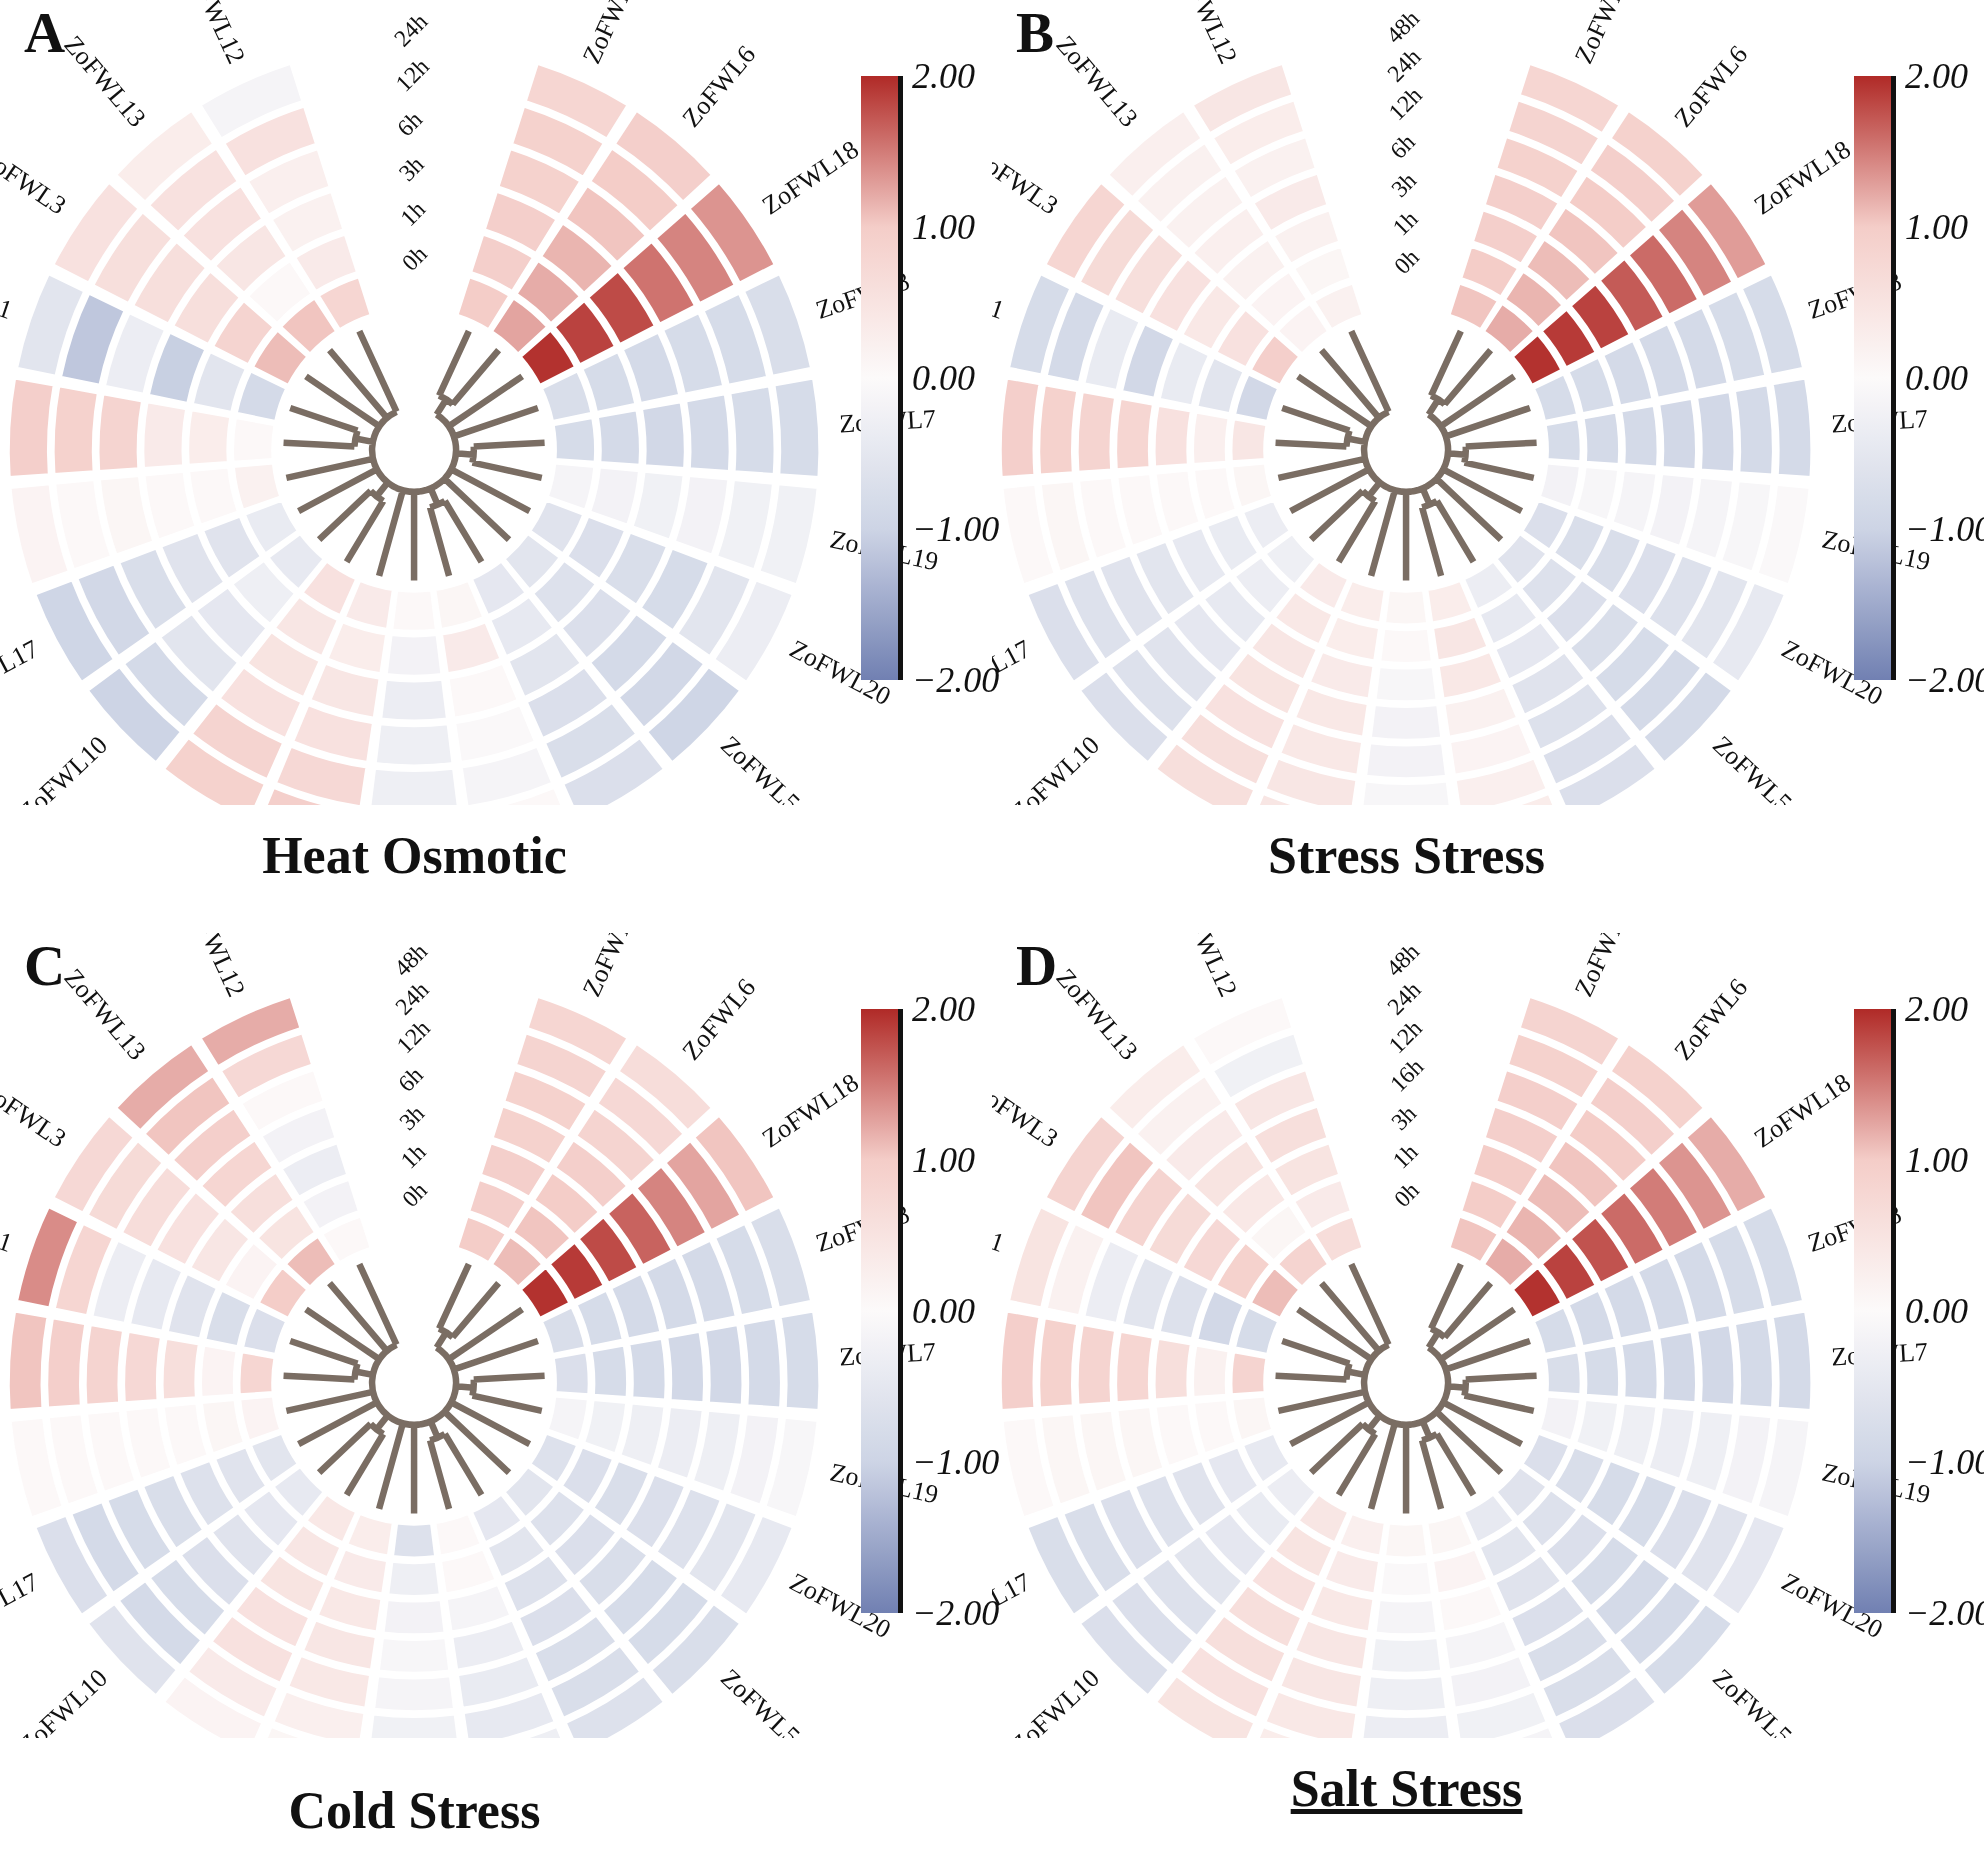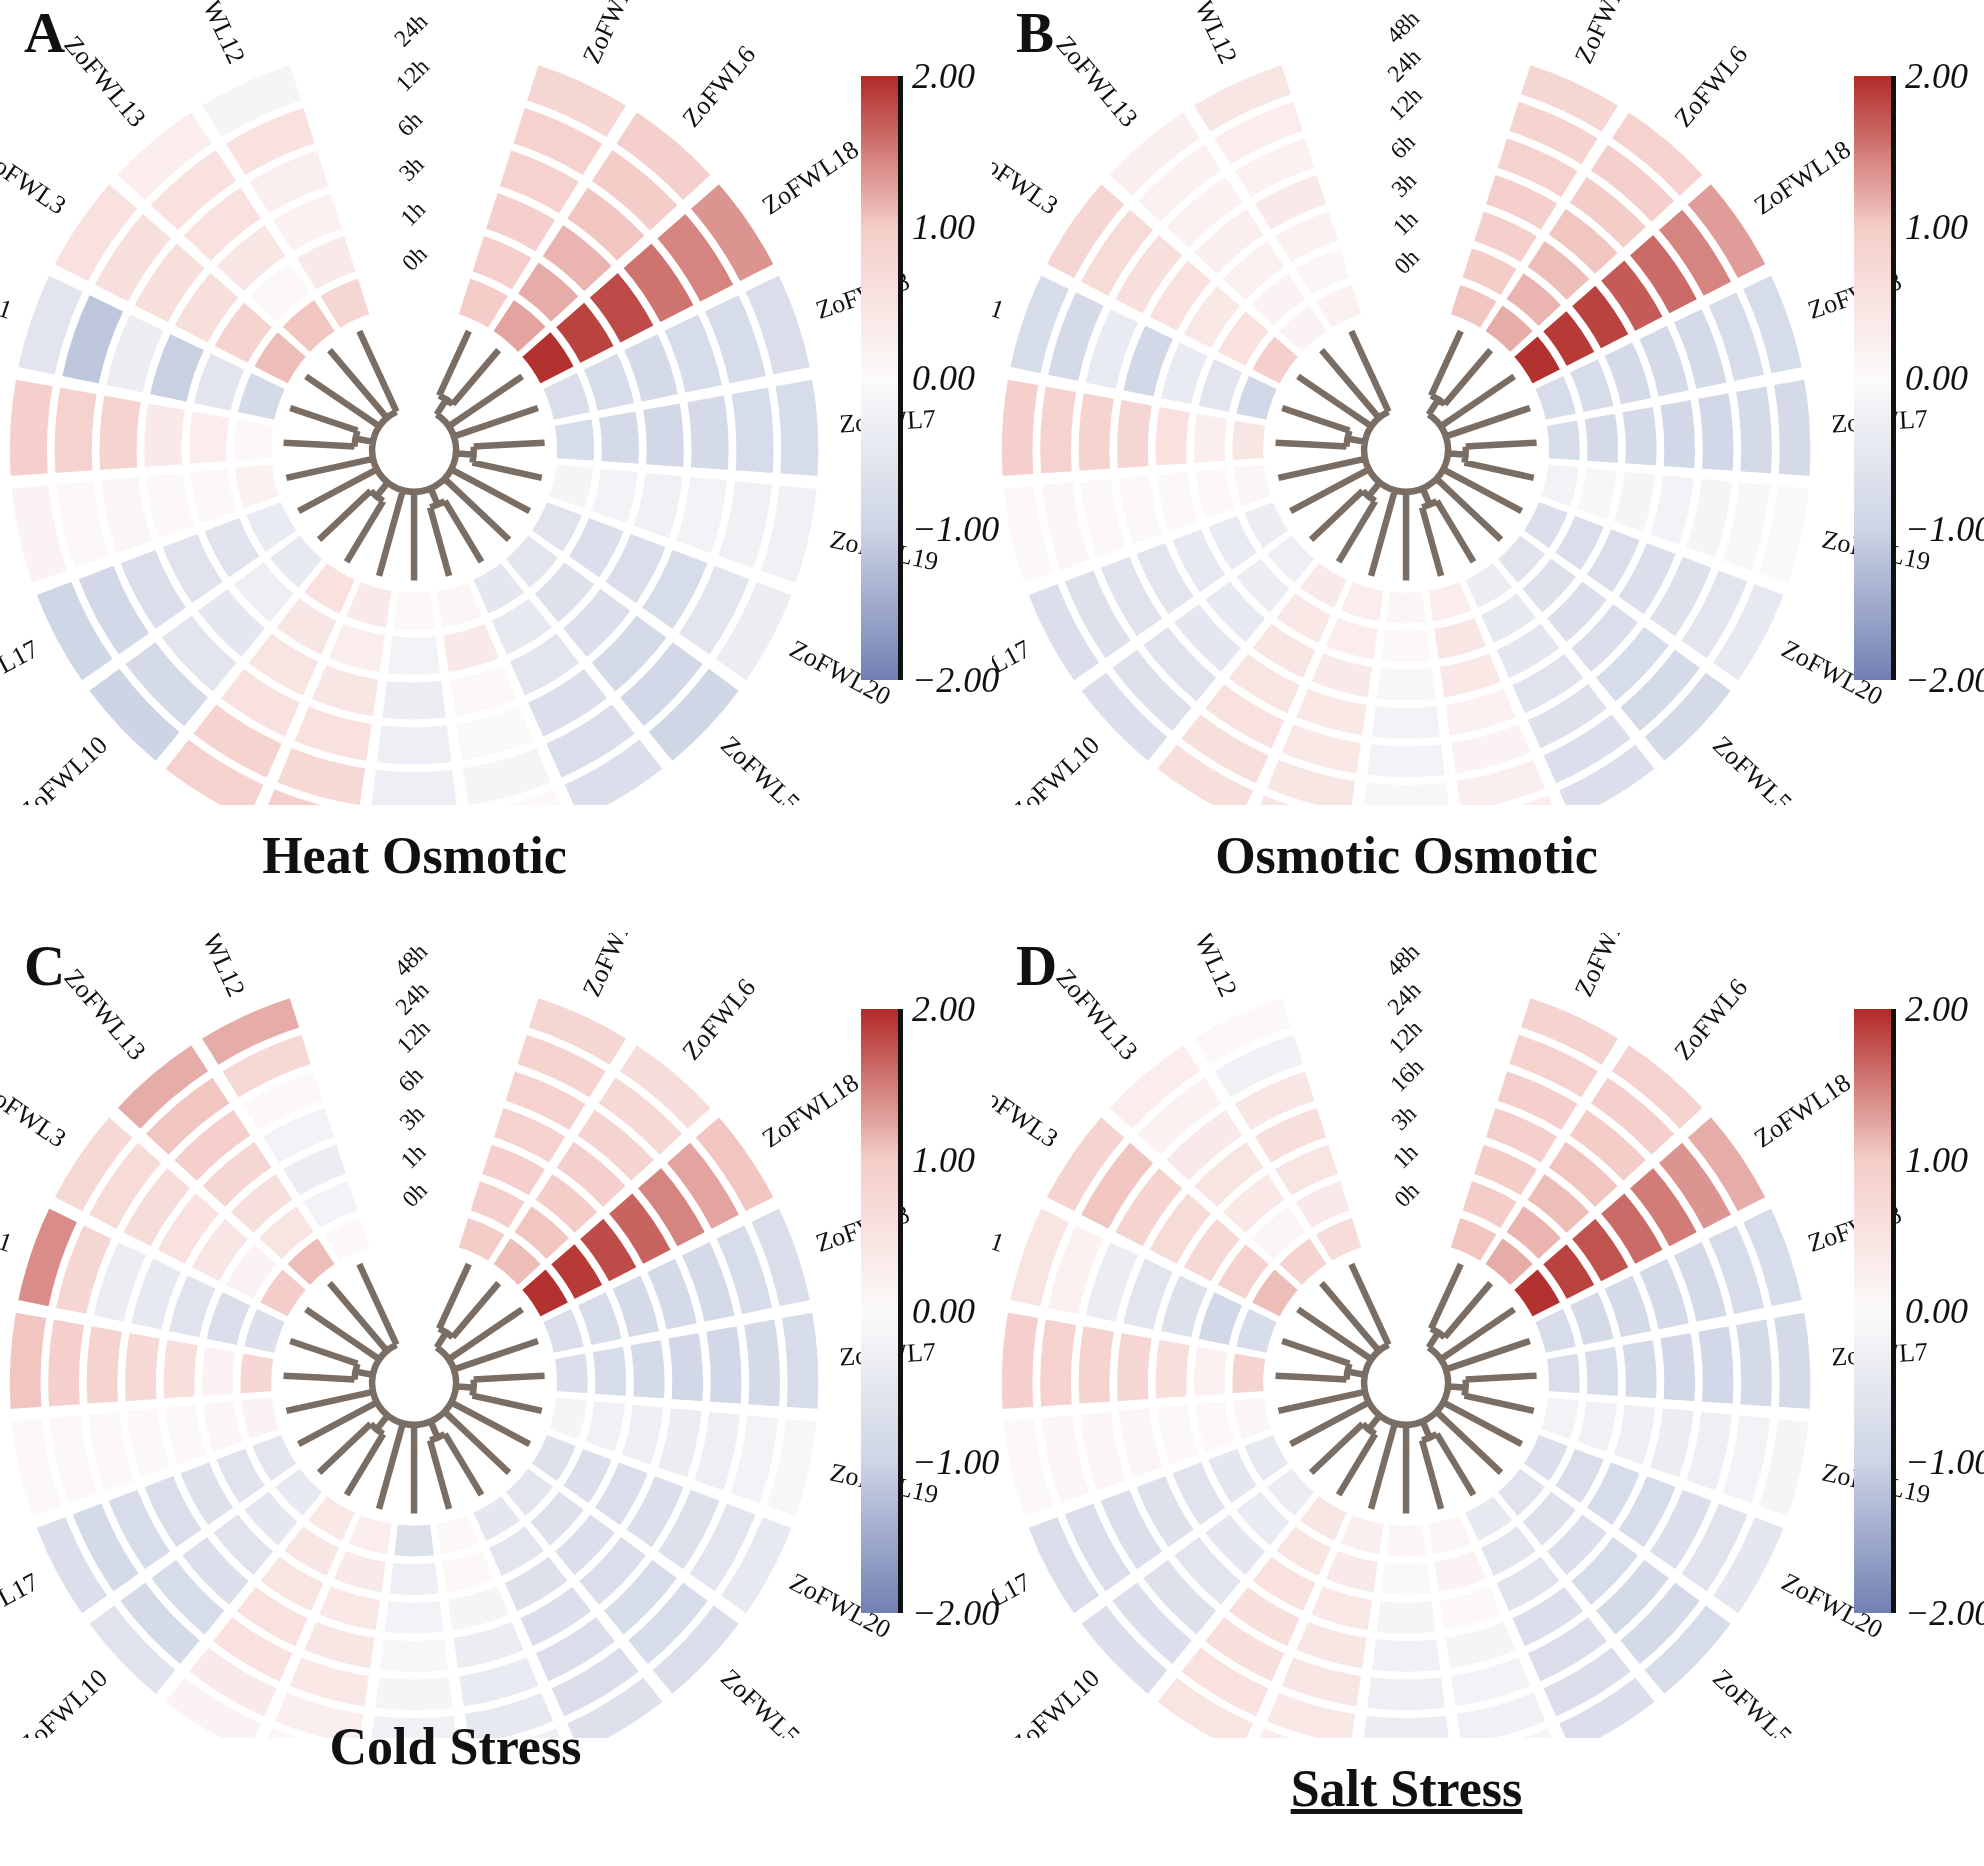--- a/index.html
+++ b/index.html
@@ -380,21 +380,21 @@
         <g>
           <text x="675.8669980302208" y="68.92124311629527" transform="rotate(-45 675.8669980302208 68.92124311629527)" text-anchor="start" dominant-baseline="middle" font-size="40" class="tlabel">48h</text>
           <text x="678.1354653158833" y="133.88164687253652" transform="rotate(-45 678.1354653158833 133.88164687253652)" text-anchor="start" dominant-baseline="middle" font-size="40" class="tlabel">24h</text>
           <text x="680.4039326015459" y="198.84205062877777" transform="rotate(-45 680.4039326015459 198.84205062877777)" text-anchor="start" dominant-baseline="middle" font-size="40" class="tlabel">12h</text>
           <text x="682.6723998872084" y="263.80245438501896" transform="rotate(-45 682.6723998872084 263.80245438501896)" text-anchor="start" dominant-baseline="middle" font-size="40" class="tlabel">6h</text>
           <text x="684.940867172871" y="328.76285814126015" transform="rotate(-45 684.940867172871 328.76285814126015)" text-anchor="start" dominant-baseline="middle" font-size="40" class="tlabel">3h</text>
           <text x="687.2093344585335" y="393.7232618975014" transform="rotate(-45 687.2093344585335 393.7232618975014)" text-anchor="start" dominant-baseline="middle" font-size="40" class="tlabel">1h</text>
           <text x="689.4778017441961" y="458.68366565374265" transform="rotate(-45 689.4778017441961 458.68366565374265)" text-anchor="start" dominant-baseline="middle" font-size="40" class="tlabel">0h</text>
         </g>
       </svg>
-    <div class="panel-title" style="top:826px;">Osmotic Osmotic</div>
+    <div class="panel-title" style="top:826px;">Stress Stress</div>
   </div>
 
   <div class="panel" id="panel-C" style="left:0px;top:933px;">
     <div class="panel-letter" style="left:24px;top:3.6px;">C</div>
     <svg class="plot-svg" id="svg-C" width="992" height="805" viewBox="0 0 1677 1360">
         <g>
           <path d="M 789.9937860339452 478.0122015489385 A 296 296 0 0 1 856.0834423304282 508.49660234842975 L 826.0268335032849 556.9279998691713 A 239 239 0 0 0 772.6639015611922 532.3139059803929 Z" fill="rgb(244,205,200)" stroke="#ffffff" stroke-width="5"></path>
           <path d="M 809.7559349941021 416.0892052674554 A 361 361 0 0 1 890.3585225719073 453.26781570197005 L 860.3019137447641 501.6992132227116 A 304 304 0 0 0 792.4260505213491 470.3909096989098 Z" fill="rgb(244,207,203)" stroke="#ffffff" stroke-width="5"></path>
           <path d="M 829.5180839542589 354.1662089859723 A 426 426 0 0 1 924.6336028133865 398.03902905551035 L 894.5769939862432 446.4704265762519 A 369 369 0 0 0 812.188199481506 408.4679134174267 Z" fill="rgb(244,207,203)" stroke="#ffffff" stroke-width="5"></path>
           <path d="M 849.2802329144158 292.24321270448917 A 491 491 0 0 1 958.9086830548657 342.81024240905066 L 928.8520742277224 391.2416399297922 A 434 434 0 0 0 831.9503484416629 346.5449171359436 Z" fill="rgb(245,210,205)" stroke="#ffffff" stroke-width="5"></path>
@@ -571,21 +571,21 @@
         <g>
           <text x="675.8669980302208" y="68.92124311629527" transform="rotate(-45 675.8669980302208 68.92124311629527)" text-anchor="start" dominant-baseline="middle" font-size="40" class="tlabel">48h</text>
           <text x="678.1354653158833" y="133.88164687253652" transform="rotate(-45 678.1354653158833 133.88164687253652)" text-anchor="start" dominant-baseline="middle" font-size="40" class="tlabel">24h</text>
           <text x="680.4039326015459" y="198.84205062877777" transform="rotate(-45 680.4039326015459 198.84205062877777)" text-anchor="start" dominant-baseline="middle" font-size="40" class="tlabel">12h</text>
           <text x="682.6723998872084" y="263.80245438501896" transform="rotate(-45 682.6723998872084 263.80245438501896)" text-anchor="start" dominant-baseline="middle" font-size="40" class="tlabel">6h</text>
           <text x="684.940867172871" y="328.76285814126015" transform="rotate(-45 684.940867172871 328.76285814126015)" text-anchor="start" dominant-baseline="middle" font-size="40" class="tlabel">3h</text>
           <text x="687.2093344585335" y="393.7232618975014" transform="rotate(-45 687.2093344585335 393.7232618975014)" text-anchor="start" dominant-baseline="middle" font-size="40" class="tlabel">1h</text>
           <text x="689.4778017441961" y="458.68366565374265" transform="rotate(-45 689.4778017441961 458.68366565374265)" text-anchor="start" dominant-baseline="middle" font-size="40" class="tlabel">0h</text>
         </g>
       </svg>
-    <div class="panel-title" style="top:784px;margin-left:41px;">Cold Stress</div>
+    <div class="panel-title" style="top:848px;">Cold Stress</div>
   </div>
 
   <div class="panel" id="panel-D" style="left:992px;top:933px;">
     <div class="panel-letter" style="left:24px;top:3.6px;">D</div>
     <svg class="plot-svg" id="svg-D" width="992" height="805" viewBox="0 0 1677 1360">
         <g>
           <path d="M 789.9937860339452 478.0122015489385 A 296 296 0 0 1 856.0834423304282 508.49660234842975 L 826.0268335032849 556.9279998691713 A 239 239 0 0 0 772.6639015611922 532.3139059803929 Z" fill="rgb(241,197,192)" stroke="#ffffff" stroke-width="5"></path>
           <path d="M 809.7559349941021 416.0892052674554 A 361 361 0 0 1 890.3585225719073 453.26781570197005 L 860.3019137447641 501.6992132227116 A 304 304 0 0 0 792.4260505213491 470.3909096989098 Z" fill="rgb(244,205,200)" stroke="#ffffff" stroke-width="5"></path>
           <path d="M 829.5180839542589 354.1662089859723 A 426 426 0 0 1 924.6336028133865 398.03902905551035 L 894.5769939862432 446.4704265762519 A 369 369 0 0 0 812.188199481506 408.4679134174267 Z" fill="rgb(244,205,200)" stroke="#ffffff" stroke-width="5"></path>
           <path d="M 849.2802329144158 292.24321270448917 A 491 491 0 0 1 958.9086830548657 342.81024240905066 L 928.8520742277224 391.2416399297922 A 434 434 0 0 0 831.9503484416629 346.5449171359436 Z" fill="rgb(244,207,203)" stroke="#ffffff" stroke-width="5"></path>

